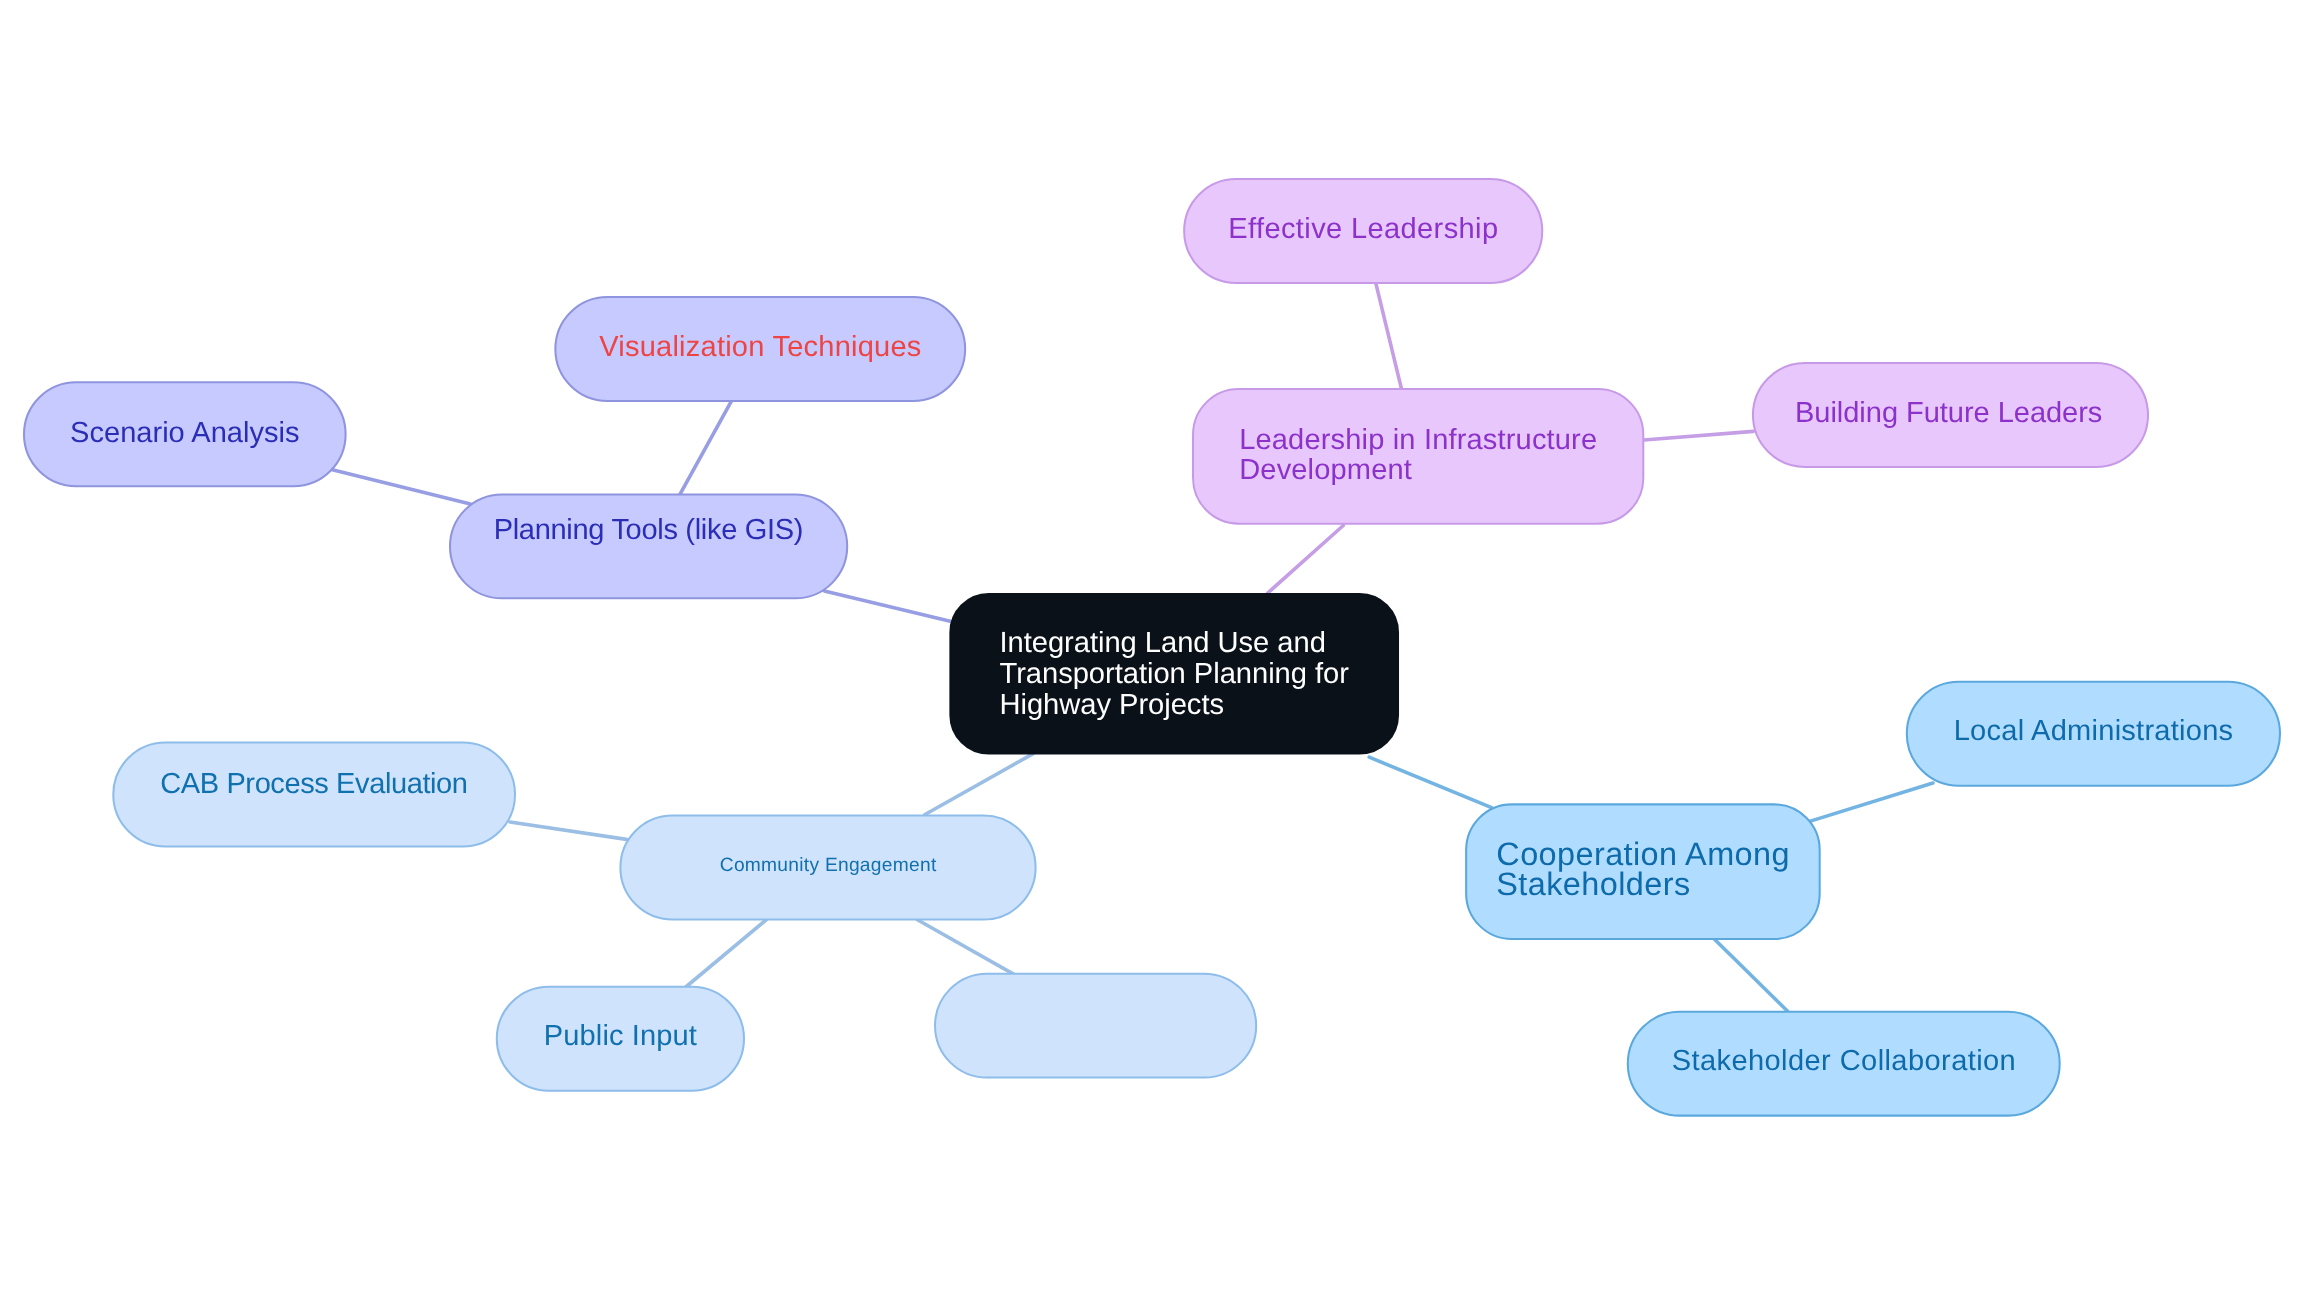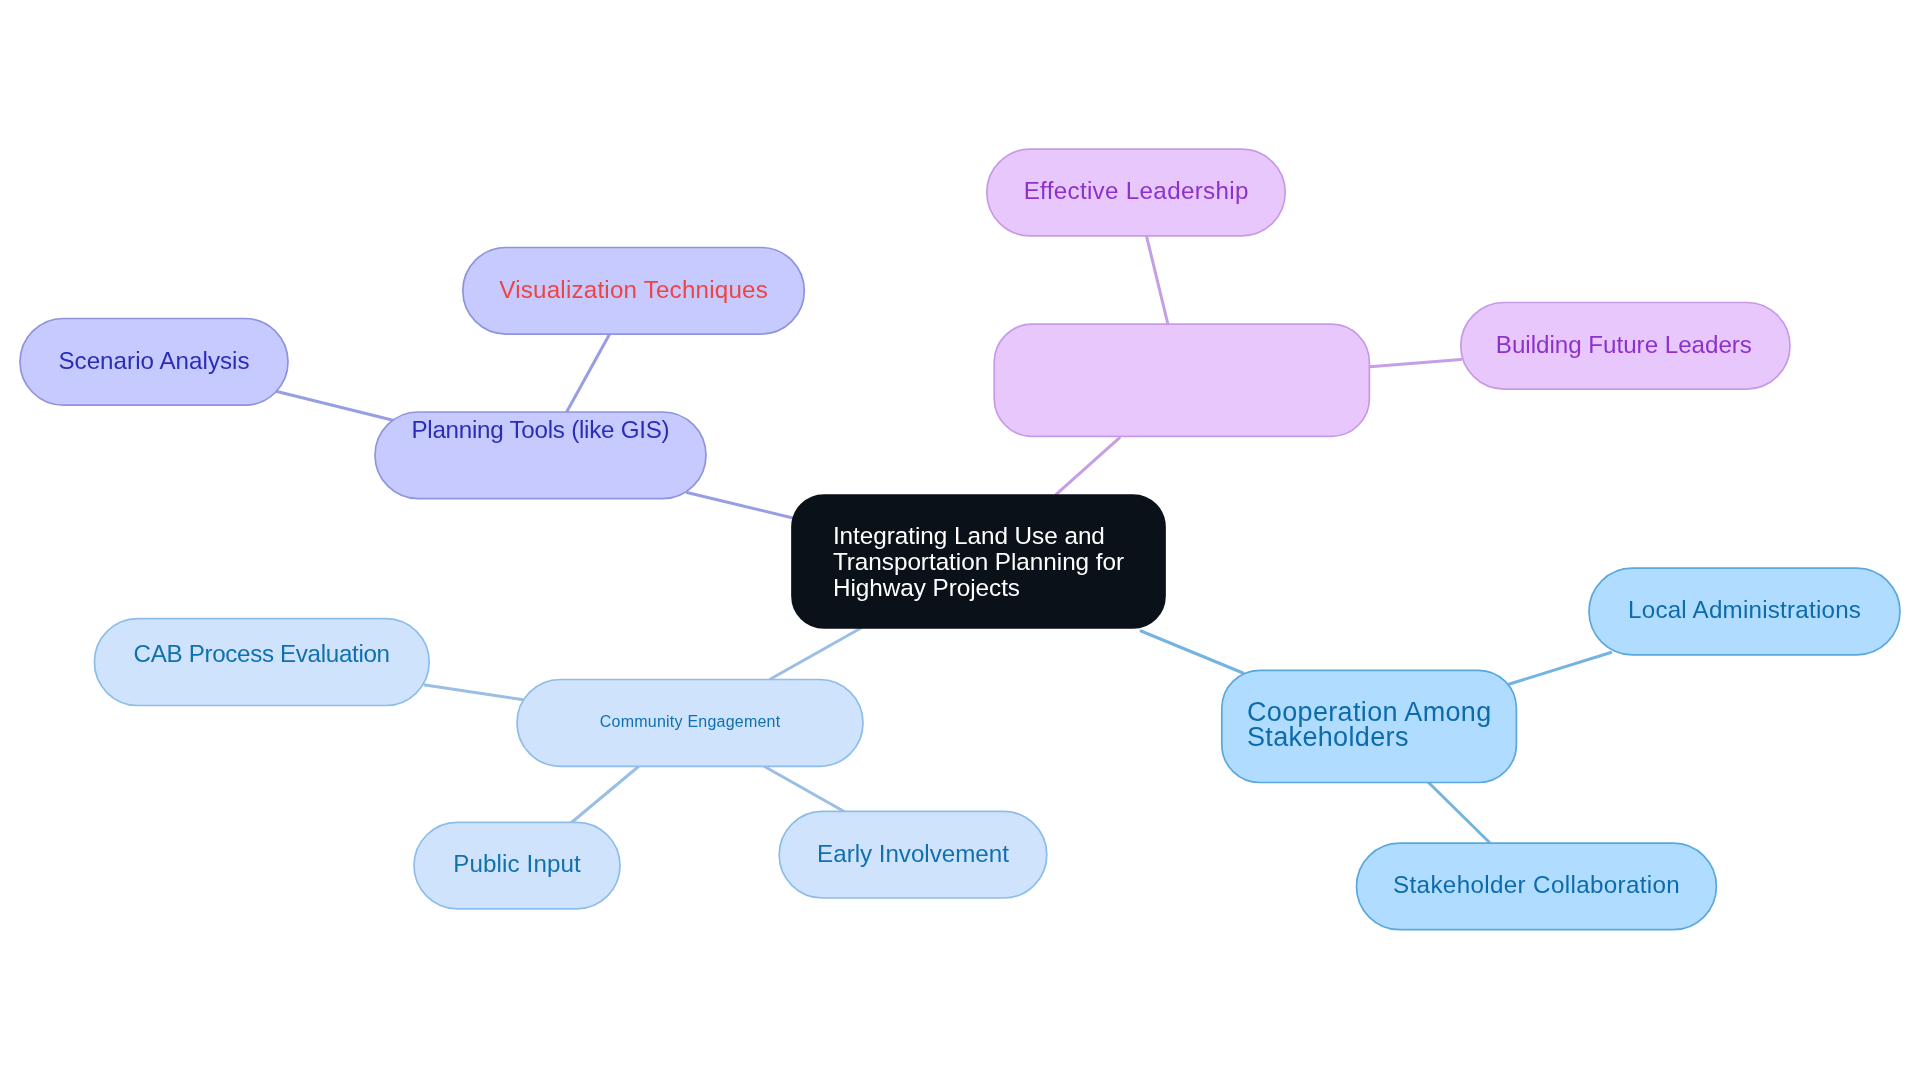--- a/index.html
+++ b/index.html
@@ -81,25 +81,26 @@
       <rect class="node-shape" x="1589" y="568.2" width="311" height="86.6" rx="43.3" ry="43.3" fill="#b0dcff" stroke="#5aa8de"></rect>
       <rect class="node-shape" x="1356.5" y="843.2" width="359.9" height="86.5" rx="43.2" ry="43.2" fill="#b0dcff" stroke="#5aa8de"></rect>
     </g>
   </svg>
   <div id="label-layer">
     <div class="node-label" style="left: 792px; top: 495px; width: 373px; height: 133px; color: rgb(255, 255, 255); font-size: 24.3px; line-height: 26.3px;"><span class="node-label-text" style="top: 0.8px; letter-spacing: -0.039px; margin-right: 0.039px;">Integrating Land Use and
 Transportation Planning for
 Highway Projects</span></div>
     <div class="node-label" style="left: 20px; top: 318.5px; width: 268px; height: 86.7px; color: rgb(43, 46, 181); font-size: 24.2px; line-height: 25.1px;"><span class="node-label-text" style="top: -1.6px; letter-spacing: 0.019px; margin-right: -0.019px;">Scenario Analysis</span></div>
     <div class="node-label" style="left: 462.8px; top: 247.5px; width: 341.5px; height: 86.6px; color: #ef4444; font-size: 24.2px; line-height: 25.1px;"><span class="node-label-text" style="top: -1.6px; letter-spacing: 0.196px; margin-right: -0.196px;">Visualization Techniques</span></div>
-    <div class="node-label" style="left: 375px; top: 400px; width: 331px; height: 62px; color: rgb(43, 46, 181); font-size: 24.2px; line-height: 25.1px;"><span class="node-label-text" style="top: -1.6px; letter-spacing: -0.258px; margin-right: 0.258px;">Planning Tools (like GIS)</span></div>
+    <div class="node-label" style="left: 375px; top: 412px; width: 331px; height: 62px; color: rgb(43, 46, 181); font-size: 24.2px; line-height: 25.1px;"><span class="node-label-text" style="top: -1.6px; letter-spacing: -0.258px; margin-right: 0.258px;">Planning Tools (like GIS)</span></div>
     <div class="node-label" style="left: 986.8px; top: 149.2px; width: 298.4px; height: 86.6px; color: rgb(140, 50, 202); font-size: 24.2px; line-height: 25.1px;"><span class="node-label-text" style="top: -1.6px; letter-spacing: 0.316px; margin-right: -0.316px;">Effective Leadership</span></div>
+    <div class="node-label" style="left: 994.2px; top: 324.2px; width: 375.2px; height: 112.2px; color: rgb(140, 50, 202); font-size: 24.2px; line-height: 25.1px;"><span class="node-label-text" style="top: -0.8px; letter-spacing: 0.141px; margin-right: -0.141px;">Leadership in Infrastructure
+Development</span></div>
     <div class="node-label" style="left: 1460.8px; top: 302.5px; width: 329.2px; height: 86.6px; color: rgb(140, 50, 202); font-size: 24.2px; line-height: 25.1px;"><span class="node-label-text" style="top: -1.6px; letter-spacing: -0.032px; margin-right: 3px;">Building Future Leaders</span></div>
     <div class="node-label" style="left: 94.4px; top: 618.7px; width: 334.8px; height: 72px; color: rgb(17, 112, 174); font-size: 24.2px; line-height: 25.1px;"><span class="node-label-text" style="top: -1.6px; letter-spacing: -0.338px; margin-right: 0.338px;">CAB Process Evaluation</span></div>
     <div class="node-label" style="left: 517px; top: 679.5px; width: 346px; height: 86.8px; color: rgb(17, 112, 174); font-size: 16px; line-height: 25.1px;"><span class="node-label-text" style="top: -1.6px; letter-spacing: 0.226px; margin-right: -0.226px;">Community Engagement</span></div>
     <div class="node-label" style="left: 414px; top: 822.3px; width: 206px; height: 86.6px; color: rgb(17, 112, 174); font-size: 24.2px; line-height: 25.1px;"><span class="node-label-text" style="top: -1.6px; letter-spacing: 0.109px; margin-right: -0.109px;">Public Input</span></div>
-    <div class="node-label" style="left: 779.2px; top: 811.4px; width: 267.6px; height: 86.6px; color: rgb(17, 112, 174); font-size: 24.2px; line-height: 25.1px;"><span class="node-label-text" style="top: -1.6px; letter-spacing: -0.031px; margin-right: 0.031px;">Early Involvement</span></div>
     <div class="node-label" style="left: 1221.8px; top: 670.3px; width: 294.6px; height: 112.2px; color: rgb(14, 107, 171); font-size: 27px; line-height: 25.1px;"><span class="node-label-text" style="top: -1.5px; letter-spacing: 0.35px; margin-right: -0.35px;">Cooperation Among
 Stakeholders</span></div>
     <div class="node-label" style="left: 1589px; top: 568.2px; width: 311px; height: 86.6px; color: rgb(14, 107, 171); font-size: 24.2px; line-height: 25.1px;"><span class="node-label-text" style="top: -1.6px; letter-spacing: 0.215px; margin-right: -0.215px;">Local Administrations</span></div>
     <div class="node-label" style="left: 1356.5px; top: 843.2px; width: 359.9px; height: 86.5px; color: rgb(14, 107, 171); font-size: 24.2px; line-height: 25.1px;"><span class="node-label-text" style="top: -1.6px; letter-spacing: 0.35px; margin-right: -0.35px;">Stakeholder Collaboration</span></div>
   </div>
 </div>
 
 </body></html>

